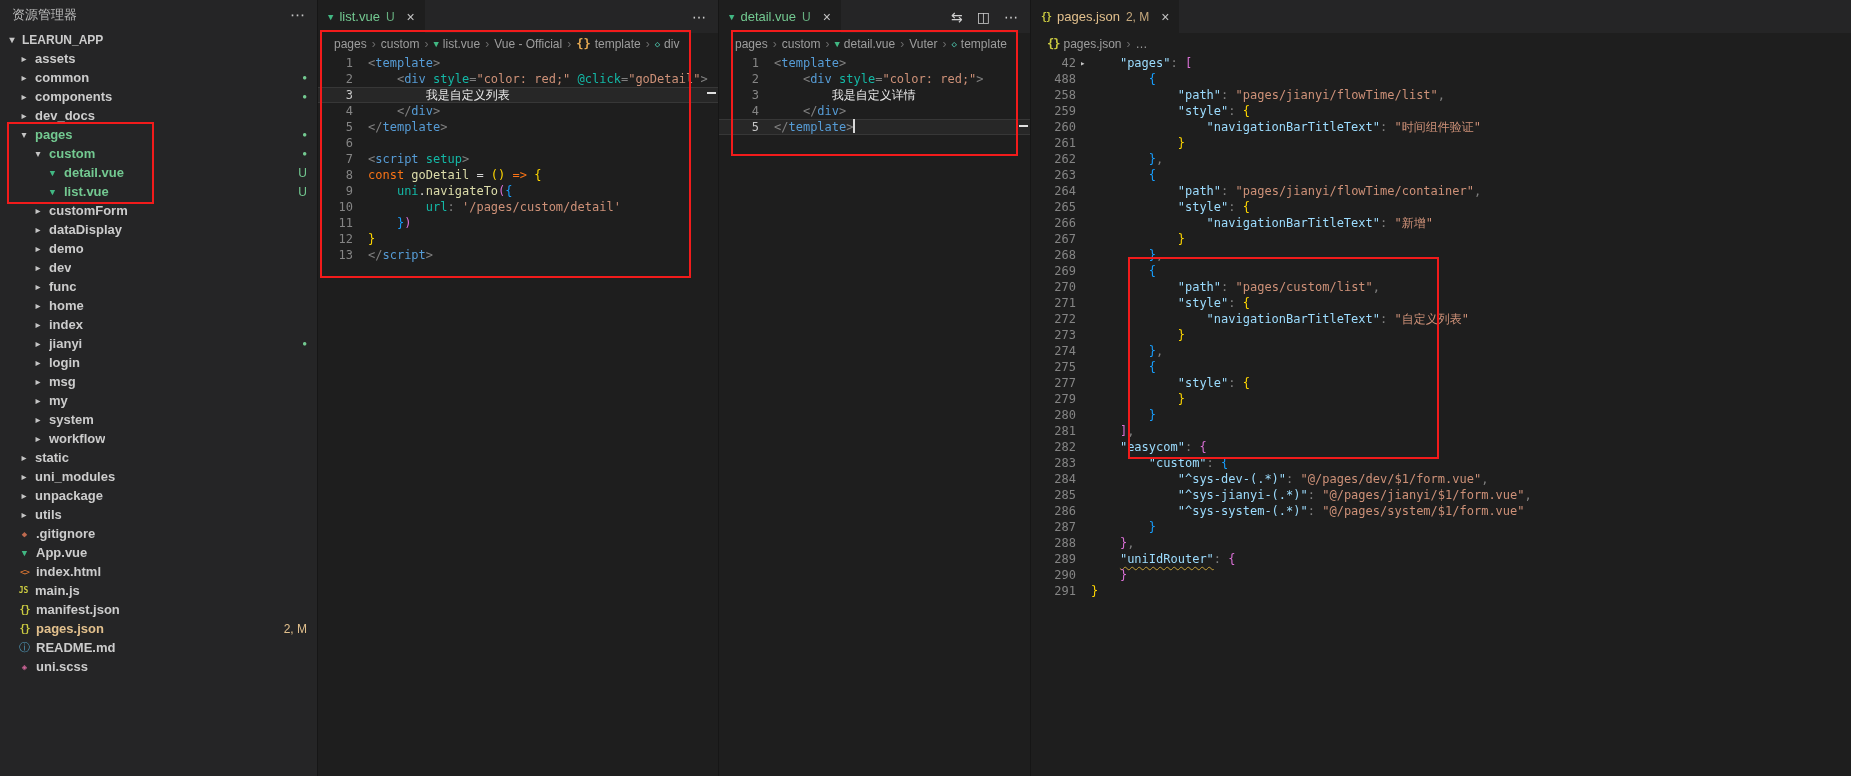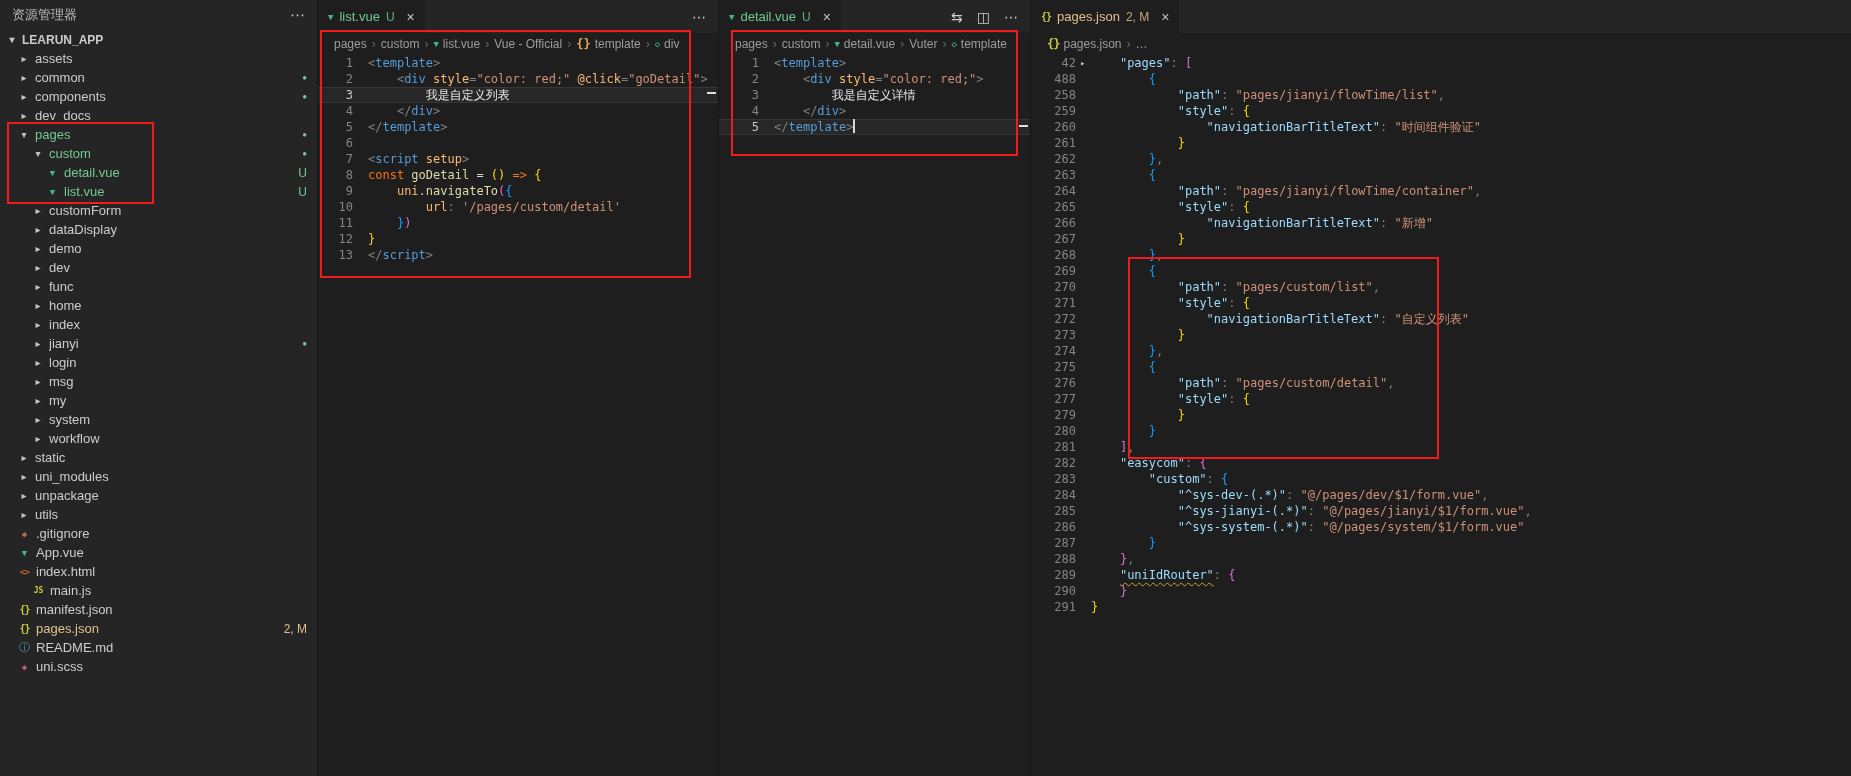--- a/index.html
+++ b/index.html
@@ -22,21 +22,21 @@
   .fi { width:13px; flex:none; text-align:center; font-size:10px; font-family:"DejaVu Sans Mono",monospace; }
   .fi-vue { color:#41b883; font-size:9px; }
   .fi-json { color:#cbcb41; font-weight:bold; letter-spacing:-1px; }
   .fi-js { color:#cbcb41; font-weight:bold; font-size:8px; }
   .fi-html { color:#e37933; font-size:9px; letter-spacing:-1px; }
   .fi-md { color:#519aba; font-size:11px; }
   .fi-git { color:#bf6a4f; font-size:9px; }
   .fi-scss { color:#cf6598; font-size:9px; }
   .fi-braces { color:#e8ab53; font-weight:bold; }
   .fi-symbol { color:#4ec9b0; font-size:9px; }
-  .tree-label { overflow:hidden; text-overflow:ellipsis; }
+  .tree-label { overflow:hidden; text-overflow:ellipsis;font-weight:bold; }
   .git-u { color:#73c991; }
   .git-m { color:#e2c08d; }
   .tree-right { margin-left:auto; display:flex; align-items:center; gap:4px; font-size:12px; }
   .tree-dot { color:#73c991; font-size:8px; }
   .tree-badge { font-size:12px; }
   
   .editors { display:flex; flex:1; height:100%; min-width:0; }
   .pane { background:#1e1e1e; border-left:1px solid #161616; display:flex; flex-direction:column; min-width:0; }
   .pane-a { width:401px; flex:none; }
   .pane-b { width:312px; flex:none; }
@@ -59,21 +59,21 @@
   .code { flex:1; overflow:hidden; position:relative; }
   .pane-a .code { --lnw:35px; } .pane-b .code { --lnw:40px; } .pane-c .code { --lnw:45px; }
   .code-line { position:relative; display:flex; height:16px; line-height:16px;
                font-family:"DejaVu Sans Mono",monospace; font-size:12px; white-space:pre; }
   .code-line.current { background:rgba(255,255,255,.045);
                        box-shadow: inset 0 1px 0 rgba(255,255,255,.08), inset 0 -1px 0 rgba(255,255,255,.08); }
   .ln { width:var(--lnw); flex:none; text-align:right; color:#858585; }
   .current .ln { color:#c6c6c6; }
   .fold { position:absolute; left:calc(var(--lnw) + 4px); top:0; font-size:9px; color:#c5c5c5; cursor:pointer; }
   .code-text { margin-left:15px; flex:none; white-space:pre; color:#d4d4d4; }
-  .tk-tag{color:#569cd6} .tk-attr{color:#fdba74} .tk-str{color:#ce9178} .tk-punc{color:#808080}
+  .tk-tag{color:#569cd6} .tk-attr{color:#14b8a6} .tk-str{color:#ce9178} .tk-punc{color:#808080}
   .tk-plain{color:#d4d4d4} .tk-txt{color:#e8e8e8} .tk-kw{color:#f97316} .tk-fn{color:#dcdcaa}
   .tk-key{color:#9cdcfe} .tk-b1{color:#ffd700} .tk-b2{color:#da70d6} .tk-b3{color:#179fff}
   .tk-warnkey{color:#9cdcfe; text-decoration:underline wavy #c7a13a; text-decoration-thickness:1px; text-underline-offset:3px;}
   .cursor { display:inline-block; width:2px; height:14px; background:#d8d8d8; vertical-align:-2px; }
   
   .anno { position:absolute; border:2px solid #f21b1b; z-index:50; pointer-events:none; }
   .ruler-dash { position:absolute; width:9px; height:2px; background:#e0e0e0; z-index:40; }
 </style>
 </head>
 <body>
@@ -237,21 +237,21 @@
         <div class="tree-row" style="padding-left: 18px;">
           <span class="fi fi-vue">▼</span>
           <span class="tree-label">App.vue</span>
           <span class="tree-right"></span>
         </div>
         <div class="tree-row" style="padding-left: 18px;">
           <span class="fi fi-html">&lt;&gt;</span>
           <span class="tree-label">index.html</span>
           <span class="tree-right"></span>
         </div>
-        <div class="tree-row" style="padding-left: 32px;">
+        <div class="tree-row" style="padding-left: 17px;">
           <span class="fi fi-js">JS</span>
           <span class="tree-label">main.js</span>
           <span class="tree-right"></span>
         </div>
         <div class="tree-row" style="padding-left: 18px;">
           <span class="fi fi-json">{}</span>
           <span class="tree-label">manifest.json</span>
           <span class="tree-right"></span>
         </div>
         <div class="tree-row" style="padding-left: 18px;">
@@ -412,21 +412,20 @@
           <div class="code-line"><span class="ln">266</span><span class="code-text"><span class="tk-plain">                </span><span class="tk-key">"navigationBarTitleText"</span><span class="tk-punc">:</span><span class="tk-plain"> </span><span class="tk-str">"新增"</span></span></div>
           <div class="code-line"><span class="ln">267</span><span class="code-text"><span class="tk-plain">            </span><span class="tk-b1">}</span></span></div>
           <div class="code-line"><span class="ln">268</span><span class="code-text"><span class="tk-plain">        </span><span class="tk-b3">}</span><span class="tk-punc">,</span></span></div>
           <div class="code-line"><span class="ln">269</span><span class="code-text"><span class="tk-plain">        </span><span class="tk-b3">{</span></span></div>
           <div class="code-line"><span class="ln">270</span><span class="code-text"><span class="tk-plain">            </span><span class="tk-key">"path"</span><span class="tk-punc">:</span><span class="tk-plain"> </span><span class="tk-str">"pages/custom/list"</span><span class="tk-punc">,</span></span></div>
           <div class="code-line"><span class="ln">271</span><span class="code-text"><span class="tk-plain">            </span><span class="tk-key">"style"</span><span class="tk-punc">:</span><span class="tk-plain"> </span><span class="tk-b1">{</span></span></div>
           <div class="code-line"><span class="ln">272</span><span class="code-text"><span class="tk-plain">                </span><span class="tk-key">"navigationBarTitleText"</span><span class="tk-punc">:</span><span class="tk-plain"> </span><span class="tk-str">"自定义列表"</span></span></div>
           <div class="code-line"><span class="ln">273</span><span class="code-text"><span class="tk-plain">            </span><span class="tk-b1">}</span></span></div>
           <div class="code-line"><span class="ln">274</span><span class="code-text"><span class="tk-plain">        </span><span class="tk-b3">}</span><span class="tk-punc">,</span></span></div>
           <div class="code-line"><span class="ln">275</span><span class="code-text"><span class="tk-plain">        </span><span class="tk-b3">{</span></span></div>
-          <div class="code-line"><span class="ln">276</span><span class="code-text"><span class="tk-plain">            </span><span class="tk-key">"path"</span><span class="tk-punc">:</span><span class="tk-plain"> </span><span class="tk-str">"pages/custom/detail"</span><span class="tk-punc">,</span></span></div>
           <div class="code-line"><span class="ln">277</span><span class="code-text"><span class="tk-plain">            </span><span class="tk-key">"style"</span><span class="tk-punc">:</span><span class="tk-plain"> </span><span class="tk-b1">{</span></span></div>
           <div class="code-line"><span class="ln">279</span><span class="code-text"><span class="tk-plain">            </span><span class="tk-b1">}</span></span></div>
           <div class="code-line"><span class="ln">280</span><span class="code-text"><span class="tk-plain">        </span><span class="tk-b3">}</span></span></div>
           <div class="code-line"><span class="ln">281</span><span class="code-text"><span class="tk-plain">    </span><span class="tk-b2">]</span><span class="tk-punc">,</span></span></div>
           <div class="code-line"><span class="ln">282</span><span class="code-text"><span class="tk-plain">    </span><span class="tk-key">"easycom"</span><span class="tk-punc">:</span><span class="tk-plain"> </span><span class="tk-b2">{</span></span></div>
           <div class="code-line"><span class="ln">283</span><span class="code-text"><span class="tk-plain">        </span><span class="tk-key">"custom"</span><span class="tk-punc">:</span><span class="tk-plain"> </span><span class="tk-b3">{</span></span></div>
           <div class="code-line"><span class="ln">284</span><span class="code-text"><span class="tk-plain">            </span><span class="tk-key">"^sys-dev-(.*)"</span><span class="tk-punc">:</span><span class="tk-plain"> </span><span class="tk-str">"@/pages/dev/$1/form.vue"</span><span class="tk-punc">,</span></span></div>
           <div class="code-line"><span class="ln">285</span><span class="code-text"><span class="tk-plain">            </span><span class="tk-key">"^sys-jianyi-(.*)"</span><span class="tk-punc">:</span><span class="tk-plain"> </span><span class="tk-str">"@/pages/jianyi/$1/form.vue"</span><span class="tk-punc">,</span></span></div>
           <div class="code-line"><span class="ln">286</span><span class="code-text"><span class="tk-plain">            </span><span class="tk-key">"^sys-system-(.*)"</span><span class="tk-punc">:</span><span class="tk-plain"> </span><span class="tk-str">"@/pages/system/$1/form.vue"</span></span></div>
           <div class="code-line"><span class="ln">287</span><span class="code-text"><span class="tk-plain">        </span><span class="tk-b3">}</span></span></div>

